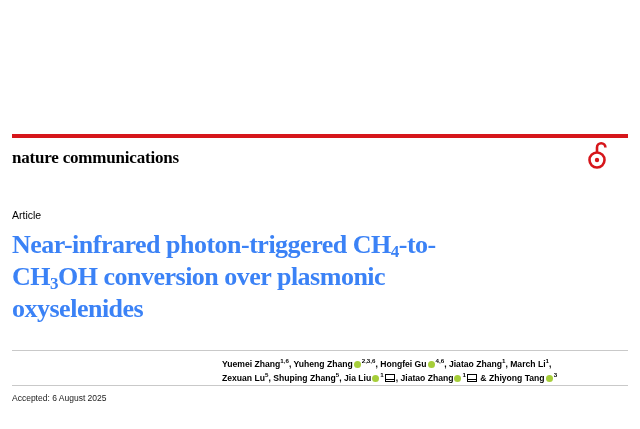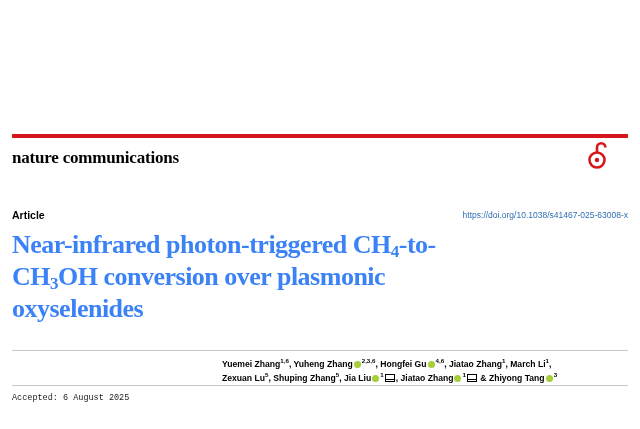--- a/index.html
+++ b/index.html
@@ -63,21 +63,21 @@
     top: 147px;
     width: 616px;
     height: 14px;
   }
   .article-label {
     position: absolute;
     left: 0;
     top: 0;
     font-family: "Liberation Sans", sans-serif;
     font-size: 10.5px;
-    font-weight: 700;
+    font-weight: 400;
     color: #000000;
   }
   .doi {
     position: absolute;
     right: 0;
     top: 1px;
     font-family: "Liberation Sans", sans-serif;
     font-size: 8.5px;
     color: #2f6fb5;
     text-decoration: none;
@@ -111,21 +111,21 @@
   .hr-mid { top: 323px; }
   .dates {
     position: absolute;
     left: 12px;
     width: 200px;
     font-family: "Liberation Sans", sans-serif;
     font-size: 8.5px;
     color: #1a1a1a;
   }
   .date-received { top: 296px; }
-  .date-accepted { top: 331px; font-family: Liberation Mono, monospace; }
+  .date-accepted { top: 331px; }
   .authors {
     position: absolute;
     left: 222px;
     top: 295px;
     width: 406px;
     font-family: "Liberation Sans", sans-serif;
     font-size: 8.6px;
     font-weight: 700;
     line-height: 14px;
     color: #000000;
@@ -179,21 +179,20 @@
     <div class="oa-icon">
       <svg width="22" height="28" viewBox="0 0 22 28">
         <circle cx="11" cy="18" r="7.5" fill="none" stroke="#d6161b" stroke-width="2.6"></circle>
         <circle cx="11" cy="18" r="2.2" fill="#d6161b"></circle>
         <path d="M11 10.5 V5.5 a4.2 4.2 0 0 1 8.4 0" fill="none" stroke="#d6161b" stroke-width="2.6"></path>
       </svg>
     </div>
 
     <div class="meta-row">
       <div class="article-label">Article</div>
-      <a class="doi" href="#">https://doi.org/10.1038/s41467-025-63008-x</a>
     </div>
 
     <div class="title">
       <span>Near-infrared photon-triggered CH</span><sub>4</sub><span>-to-</span><br>
       <span>CH</span><sub>3</sub><span>OH conversion over plasmonic</span><br>
       <span>oxyselenides</span>
     </div>
 
     <div class="hr-light hr-top"></div>
     <div class="hr-light hr-mid"></div>

